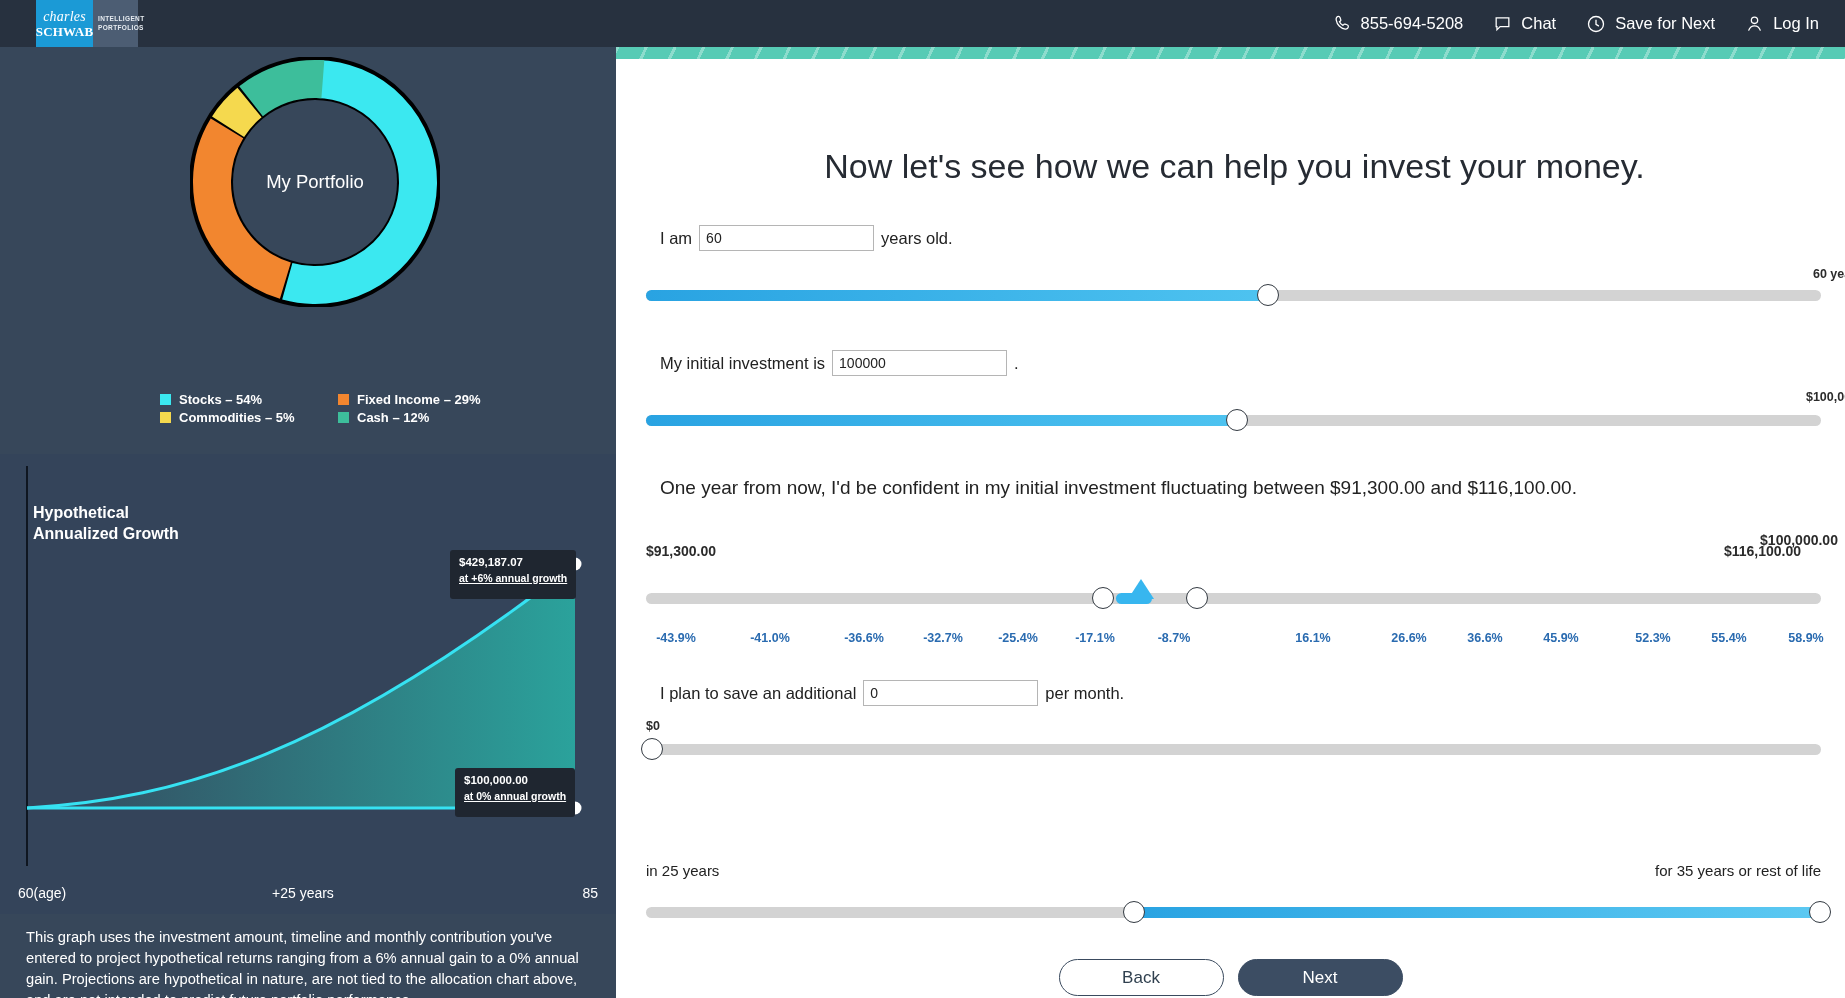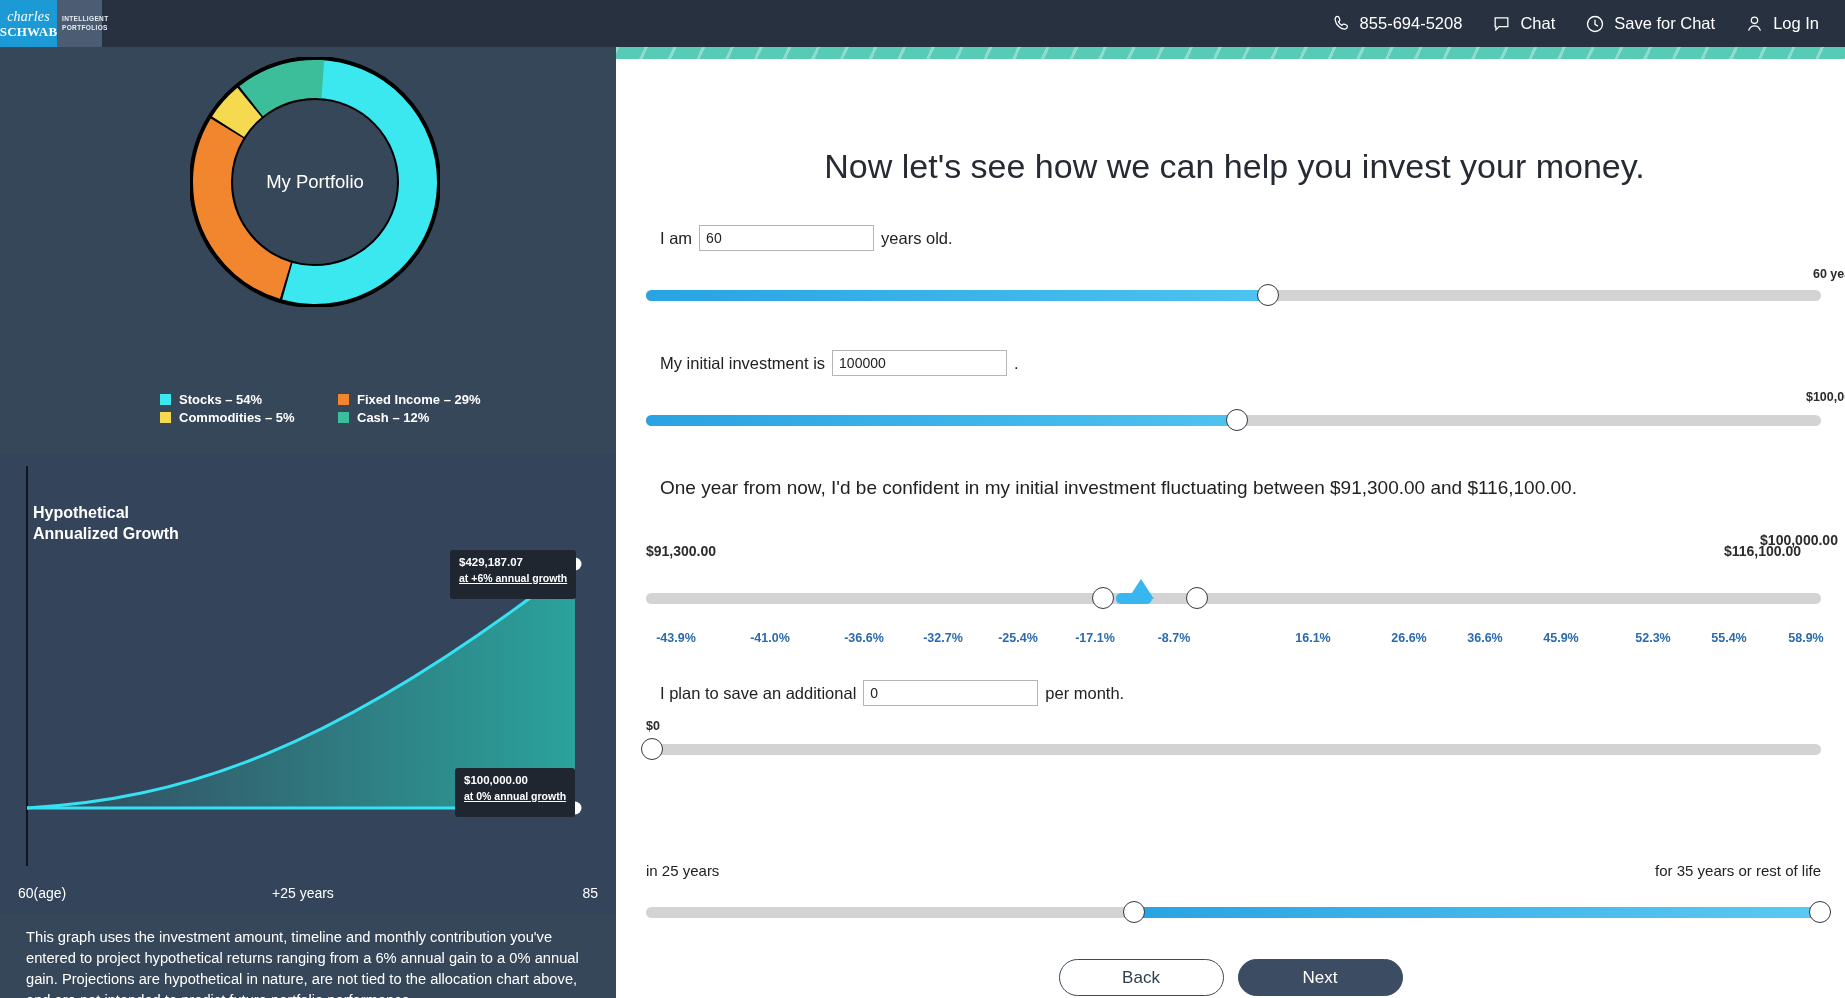--- a/index.html
+++ b/index.html
@@ -7,21 +7,21 @@
     width: 1845px; height: 998px;
     background: #ffffff;
     font-family: "Liberation Sans", sans-serif;
     overflow: hidden;
   }
   .page { position: relative; width: 1845px; height: 998px; }
 
   
   .header {
     position: absolute; top: 0; left: 0; width: 1845px; height: 47px;
-    background: #27313f; display: flex; align-items: stretch;
+    background: #27313f; display: flex; align-items: stretch; padding-left: 36px;
   }
   .logo-blue {
     width: 57px; height: 47px; background: #1b9ad6;
     display: flex; flex-direction: column; justify-content: center; align-items: center;
     color: #fff; line-height: 1;
   }
   .logo-blue .charles {
     font-family: "Liberation Serif", serif; font-style: italic;
     font-size: 14px; letter-spacing: .2px; margin-bottom: 1px;
   }
@@ -202,21 +202,21 @@
         <span>Chat</span>
       </div>
 
       <div class="hnav-item">
         <span>
           <svg width="20" height="20" viewBox="0 0 24 24" fill="none" stroke="#ffffff" stroke-width="1.6">
             <circle cx="12" cy="12" r="9"></circle>
               <path d="M12 7v5.5l3.5 2"></path>
           </svg>
         </span>
-        <span>Save for Chat</span>
+        <span>Save for Next</span>
       </div>
 
       <div class="hnav-item">
         <span>
           <svg width="19" height="19" viewBox="0 0 24 24" fill="none" stroke="#ffffff" stroke-width="1.6">
             <circle cx="12" cy="8" r="4"></circle>
               <path d="M4.5 21c1.4-4 4.2-6 7.5-6s6.1 2 7.5 6"></path>
           </svg>
         </span>
         <span>Log In</span>

